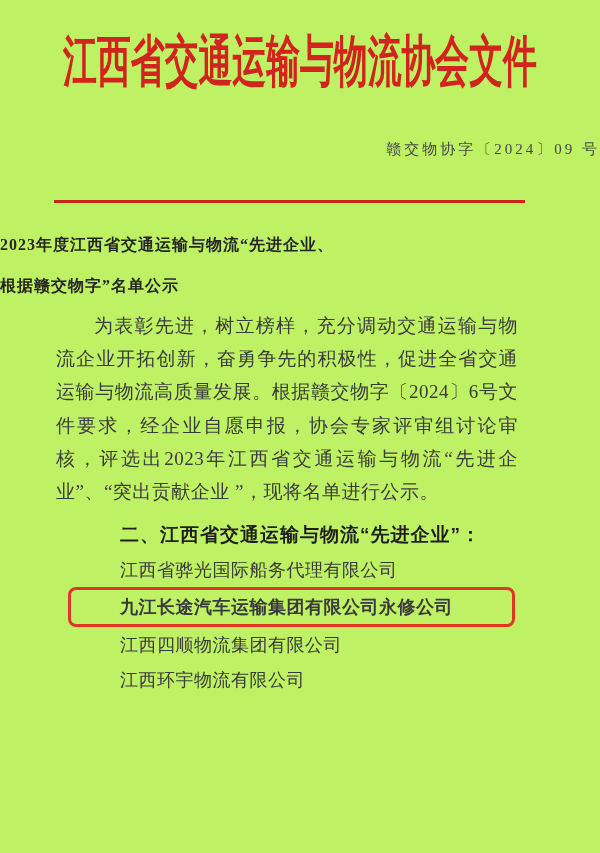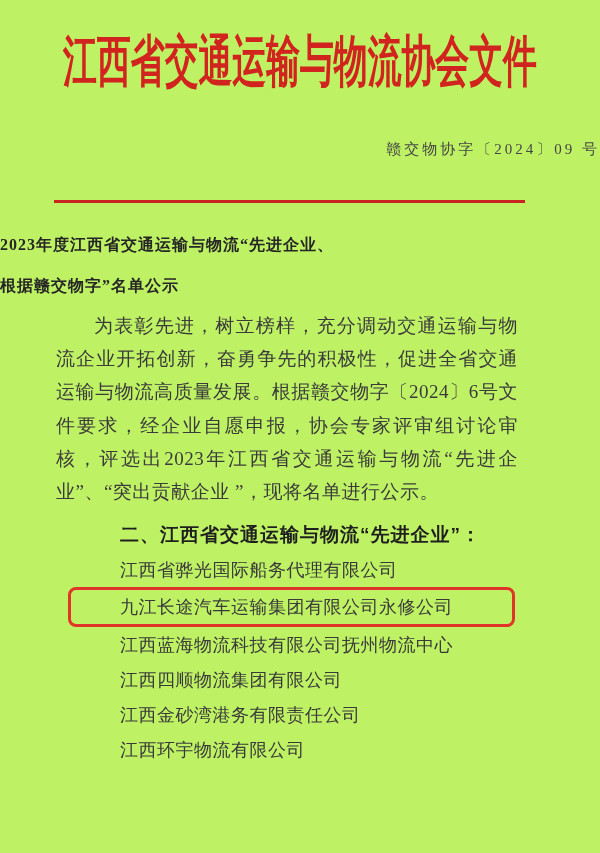--- a/index.html
+++ b/index.html
@@ -112,20 +112,21 @@
     font-size: 18px;
     color: #3a3a3a;
     letter-spacing: 0.5px;
     white-space: nowrap;
   }
   .company-row.highlight {
     height: 40px;
     border: 3px solid #e0362a;
     border-radius: 8px;
     padding-left: 49px;
+    font-weight: bold;
   }
 </style>
 </head>
 <body>
 
 <div class="page">
 
   <div class="header-wrap">
     <div class="header-title">江西省交通运输与物流协会文件</div>
   </div>
@@ -138,19 +139,17 @@
     <div class="title-line">2023年度江西省交通运输与物流“先进企业、</div>
     <div class="title-line">根据赣交物字”名单公示</div>
   </div>
 
   <p class="body-par">为表彰先进，树立榜样，充分调动交通运输与物流企业开拓创新，奋勇争先的积极性，促进全省交通运输与物流高质量发展。根据赣交物字〔2024〕6号文件要求，经企业自愿申报，协会专家评审组讨论审核，评选出2023年江西省交通运输与物流“先进企业”、“突出贡献企业 ”，现将名单进行公示。</p>
 
   <div class="list-block">
     <div class="section-heading">二、江西省交通运输与物流“先进企业”：</div>
     <div class="company-row">江西省骅光国际船务代理有限公司</div>
     <div class="company-row highlight">九江长途汽车运输集团有限公司永修公司</div>
-    <div class="company-row">江西蓝海物流科技有限公司抚州物流中心</div>
     <div class="company-row">江西四顺物流集团有限公司</div>
-    <div class="company-row">江西金砂湾港务有限责任公司</div>
     <div class="company-row">江西环宇物流有限公司</div>
   </div>
 
 </div>
 
 </body></html>

